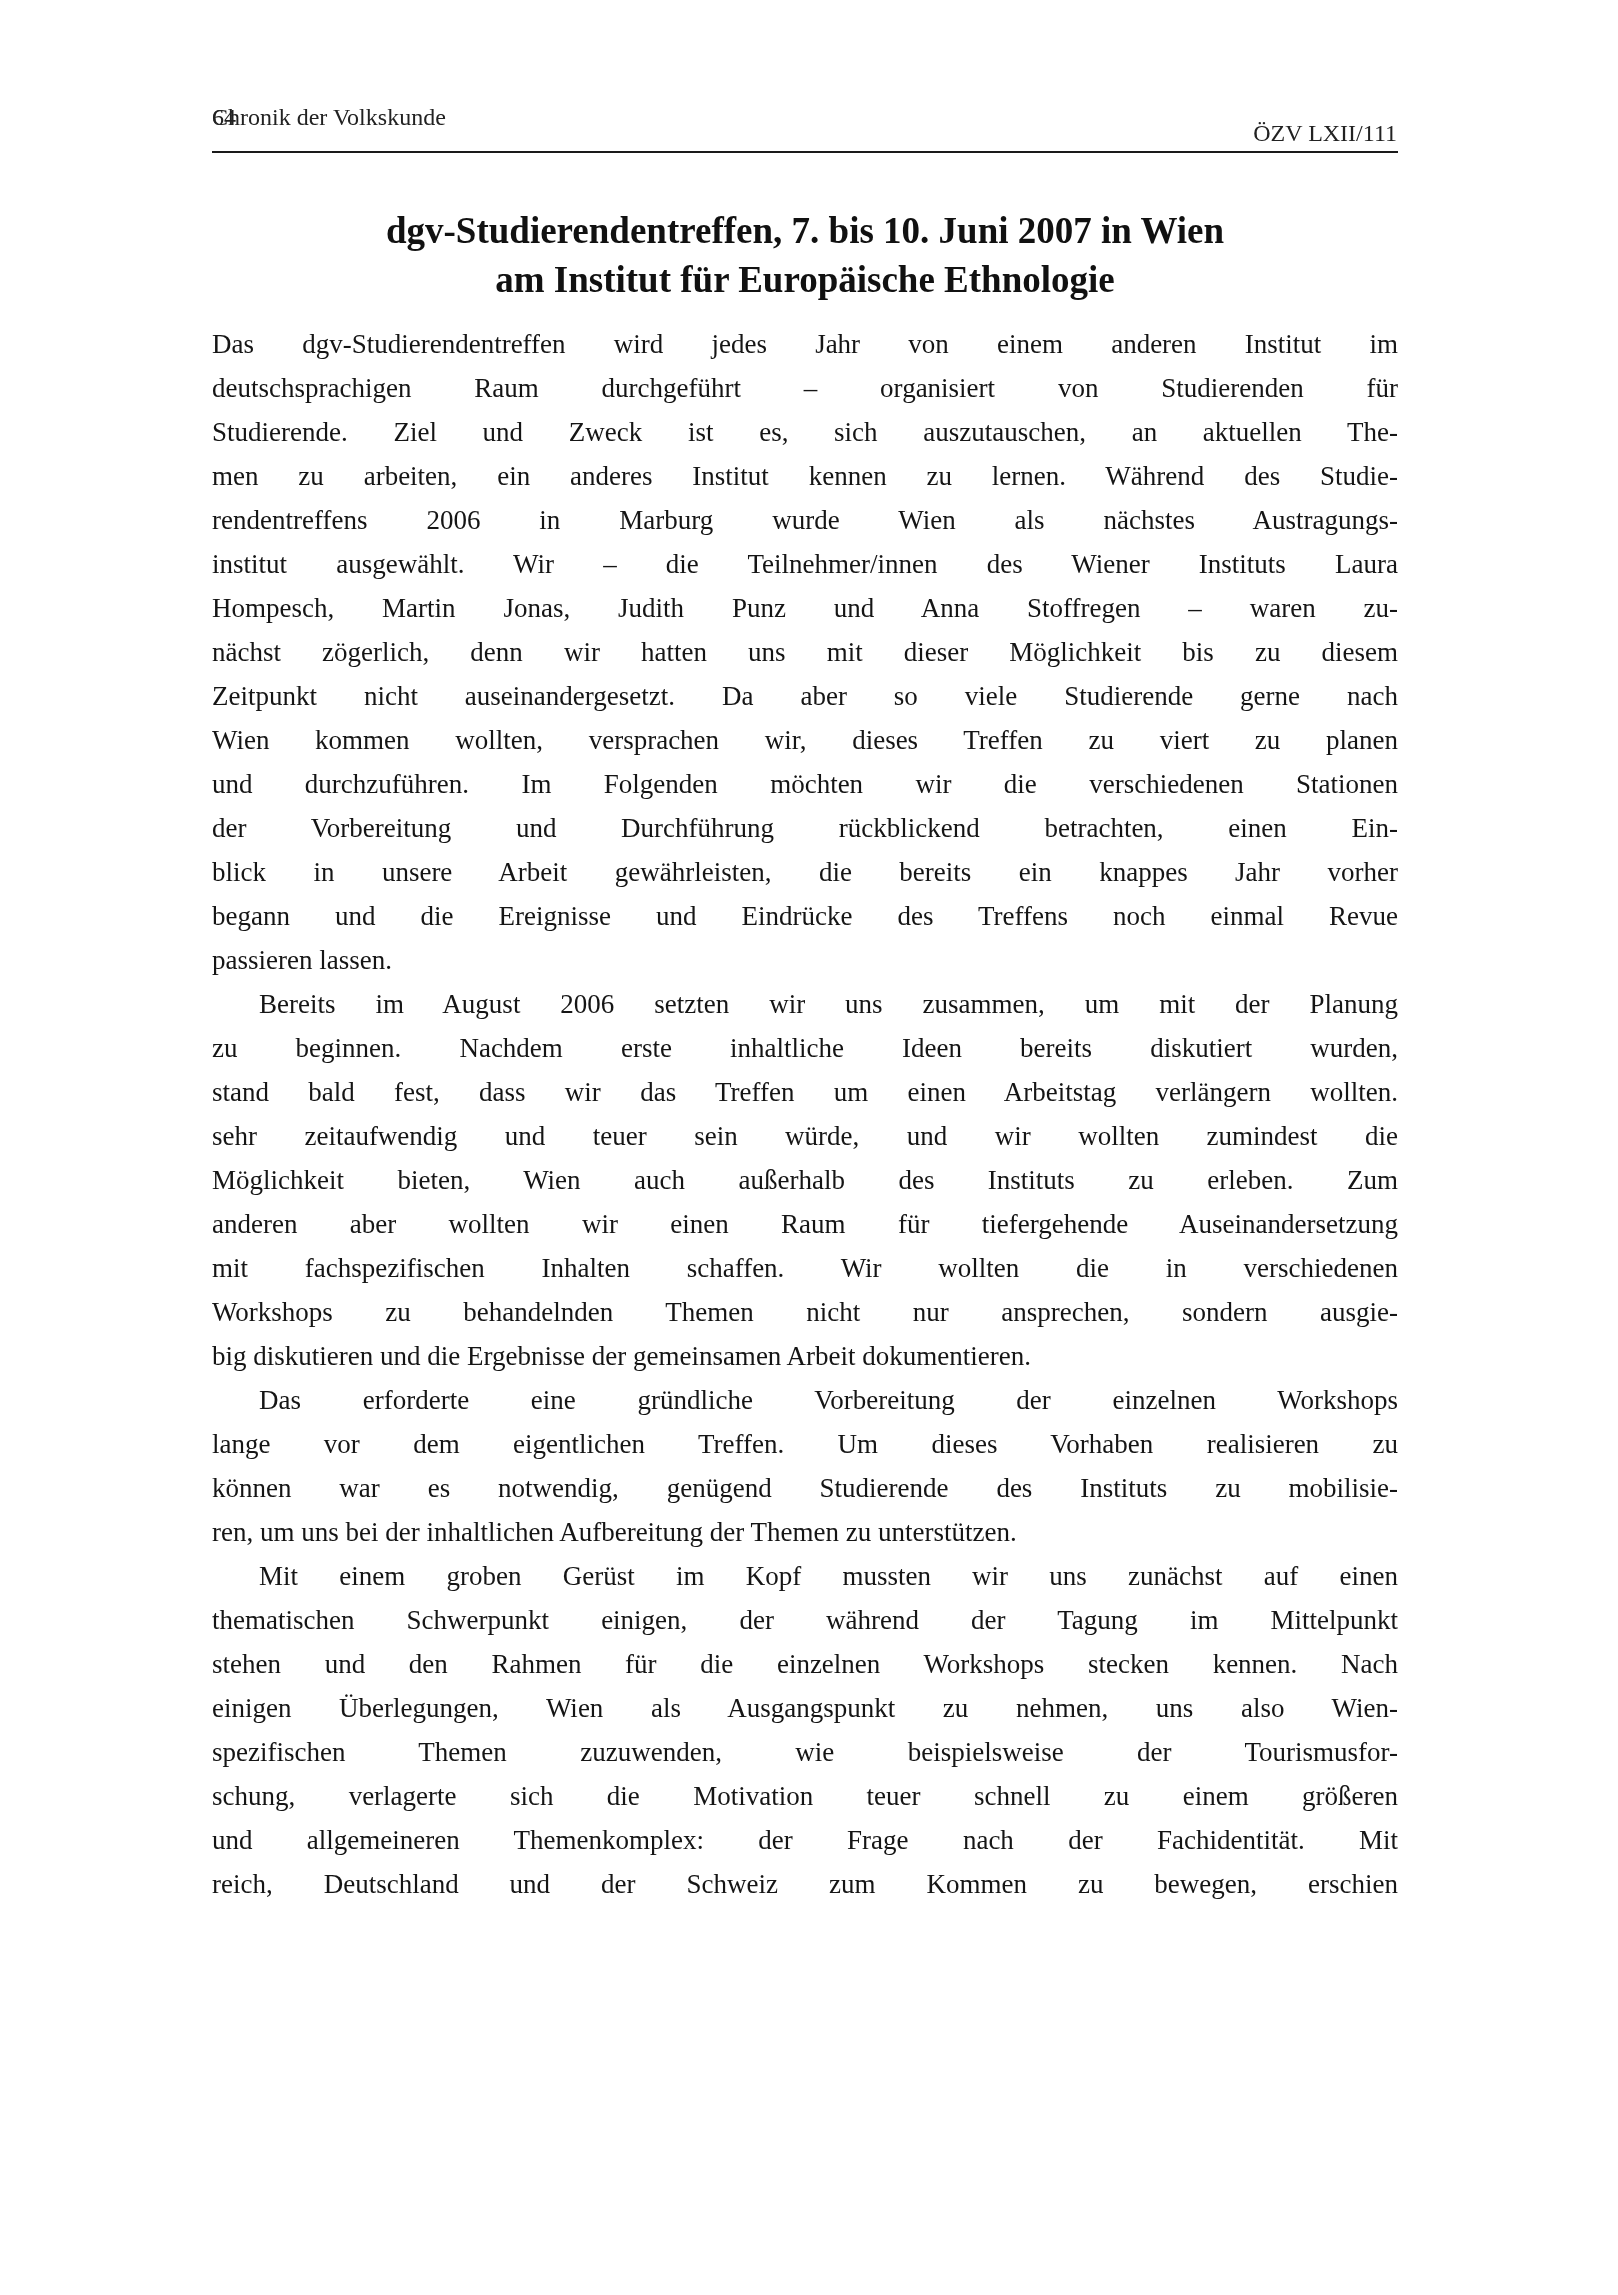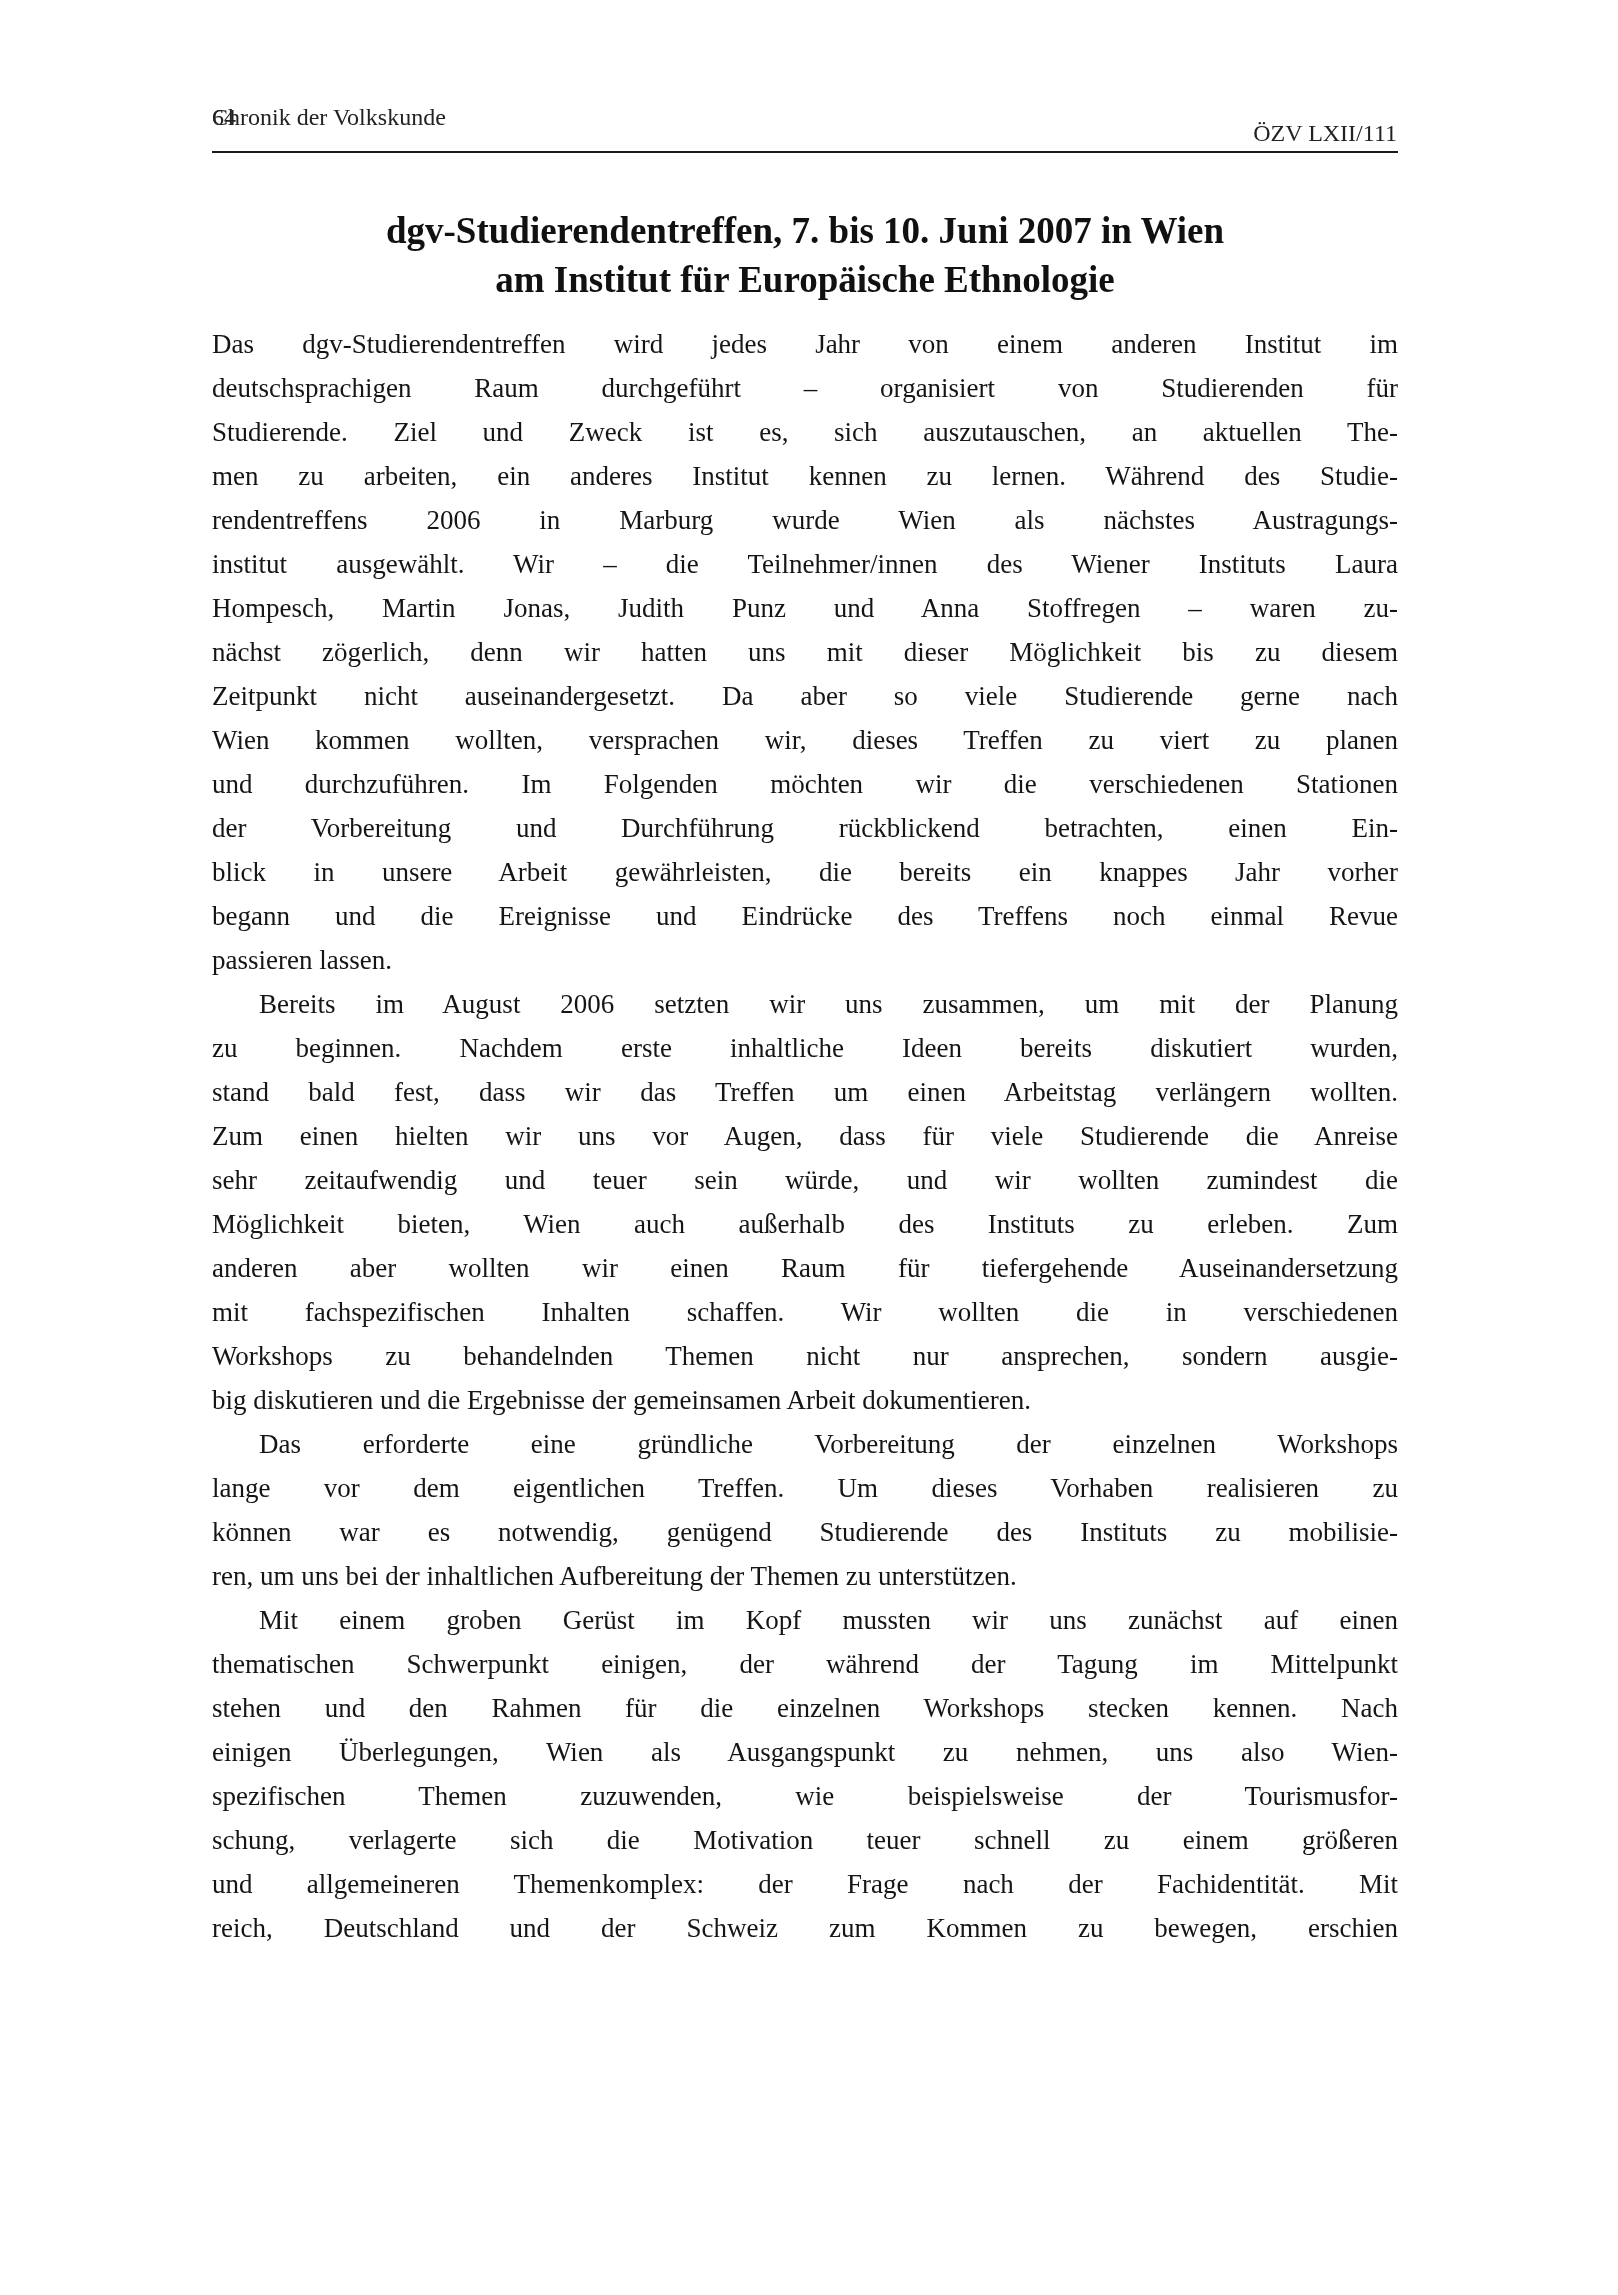--- a/index.html
+++ b/index.html
@@ -127,21 +127,20 @@
         <span class="line">und durchzuführen. Im Folgenden möchten wir die verschiedenen Stationen</span>
         <span class="line">der Vorbereitung und Durchführung rückblickend betrachten, einen Ein-</span>
         <span class="line">blick in unsere Arbeit gewährleisten, die bereits ein knappes Jahr vorher</span>
         <span class="line">begann und die Ereignisse und Eindrücke des Treffens noch einmal Revue</span>
         <span class="line last">passieren lassen.</span>
       </div>
       <div>
         <span class="line indent">Bereits im August 2006 setzten wir uns zusammen, um mit der Planung</span>
         <span class="line">zu beginnen. Nachdem erste inhaltliche Ideen bereits diskutiert wurden,</span>
         <span class="line">stand bald fest, dass wir das Treffen um einen Arbeitstag verlängern wollten.</span>
-        <span class="line">Zum einen hielten wir uns vor Augen, dass für viele Studierende die Anreise</span>
         <span class="line">sehr zeitaufwendig und teuer sein würde, und wir wollten zumindest die</span>
         <span class="line">Möglichkeit bieten, Wien auch außerhalb des Instituts zu erleben. Zum</span>
         <span class="line">anderen aber wollten wir einen Raum für tiefergehende Auseinandersetzung</span>
         <span class="line">mit fachspezifischen Inhalten schaffen. Wir wollten die in verschiedenen</span>
         <span class="line">Workshops zu behandelnden Themen nicht nur ansprechen, sondern ausgie-</span>
         <span class="line last">big diskutieren und die Ergebnisse der gemeinsamen Arbeit dokumentieren.</span>
       </div>
       <div>
         <span class="line indent">Das erforderte eine gründliche Vorbereitung der einzelnen Workshops</span>
         <span class="line">lange vor dem eigentlichen Treffen. Um dieses Vorhaben realisieren zu</span>

